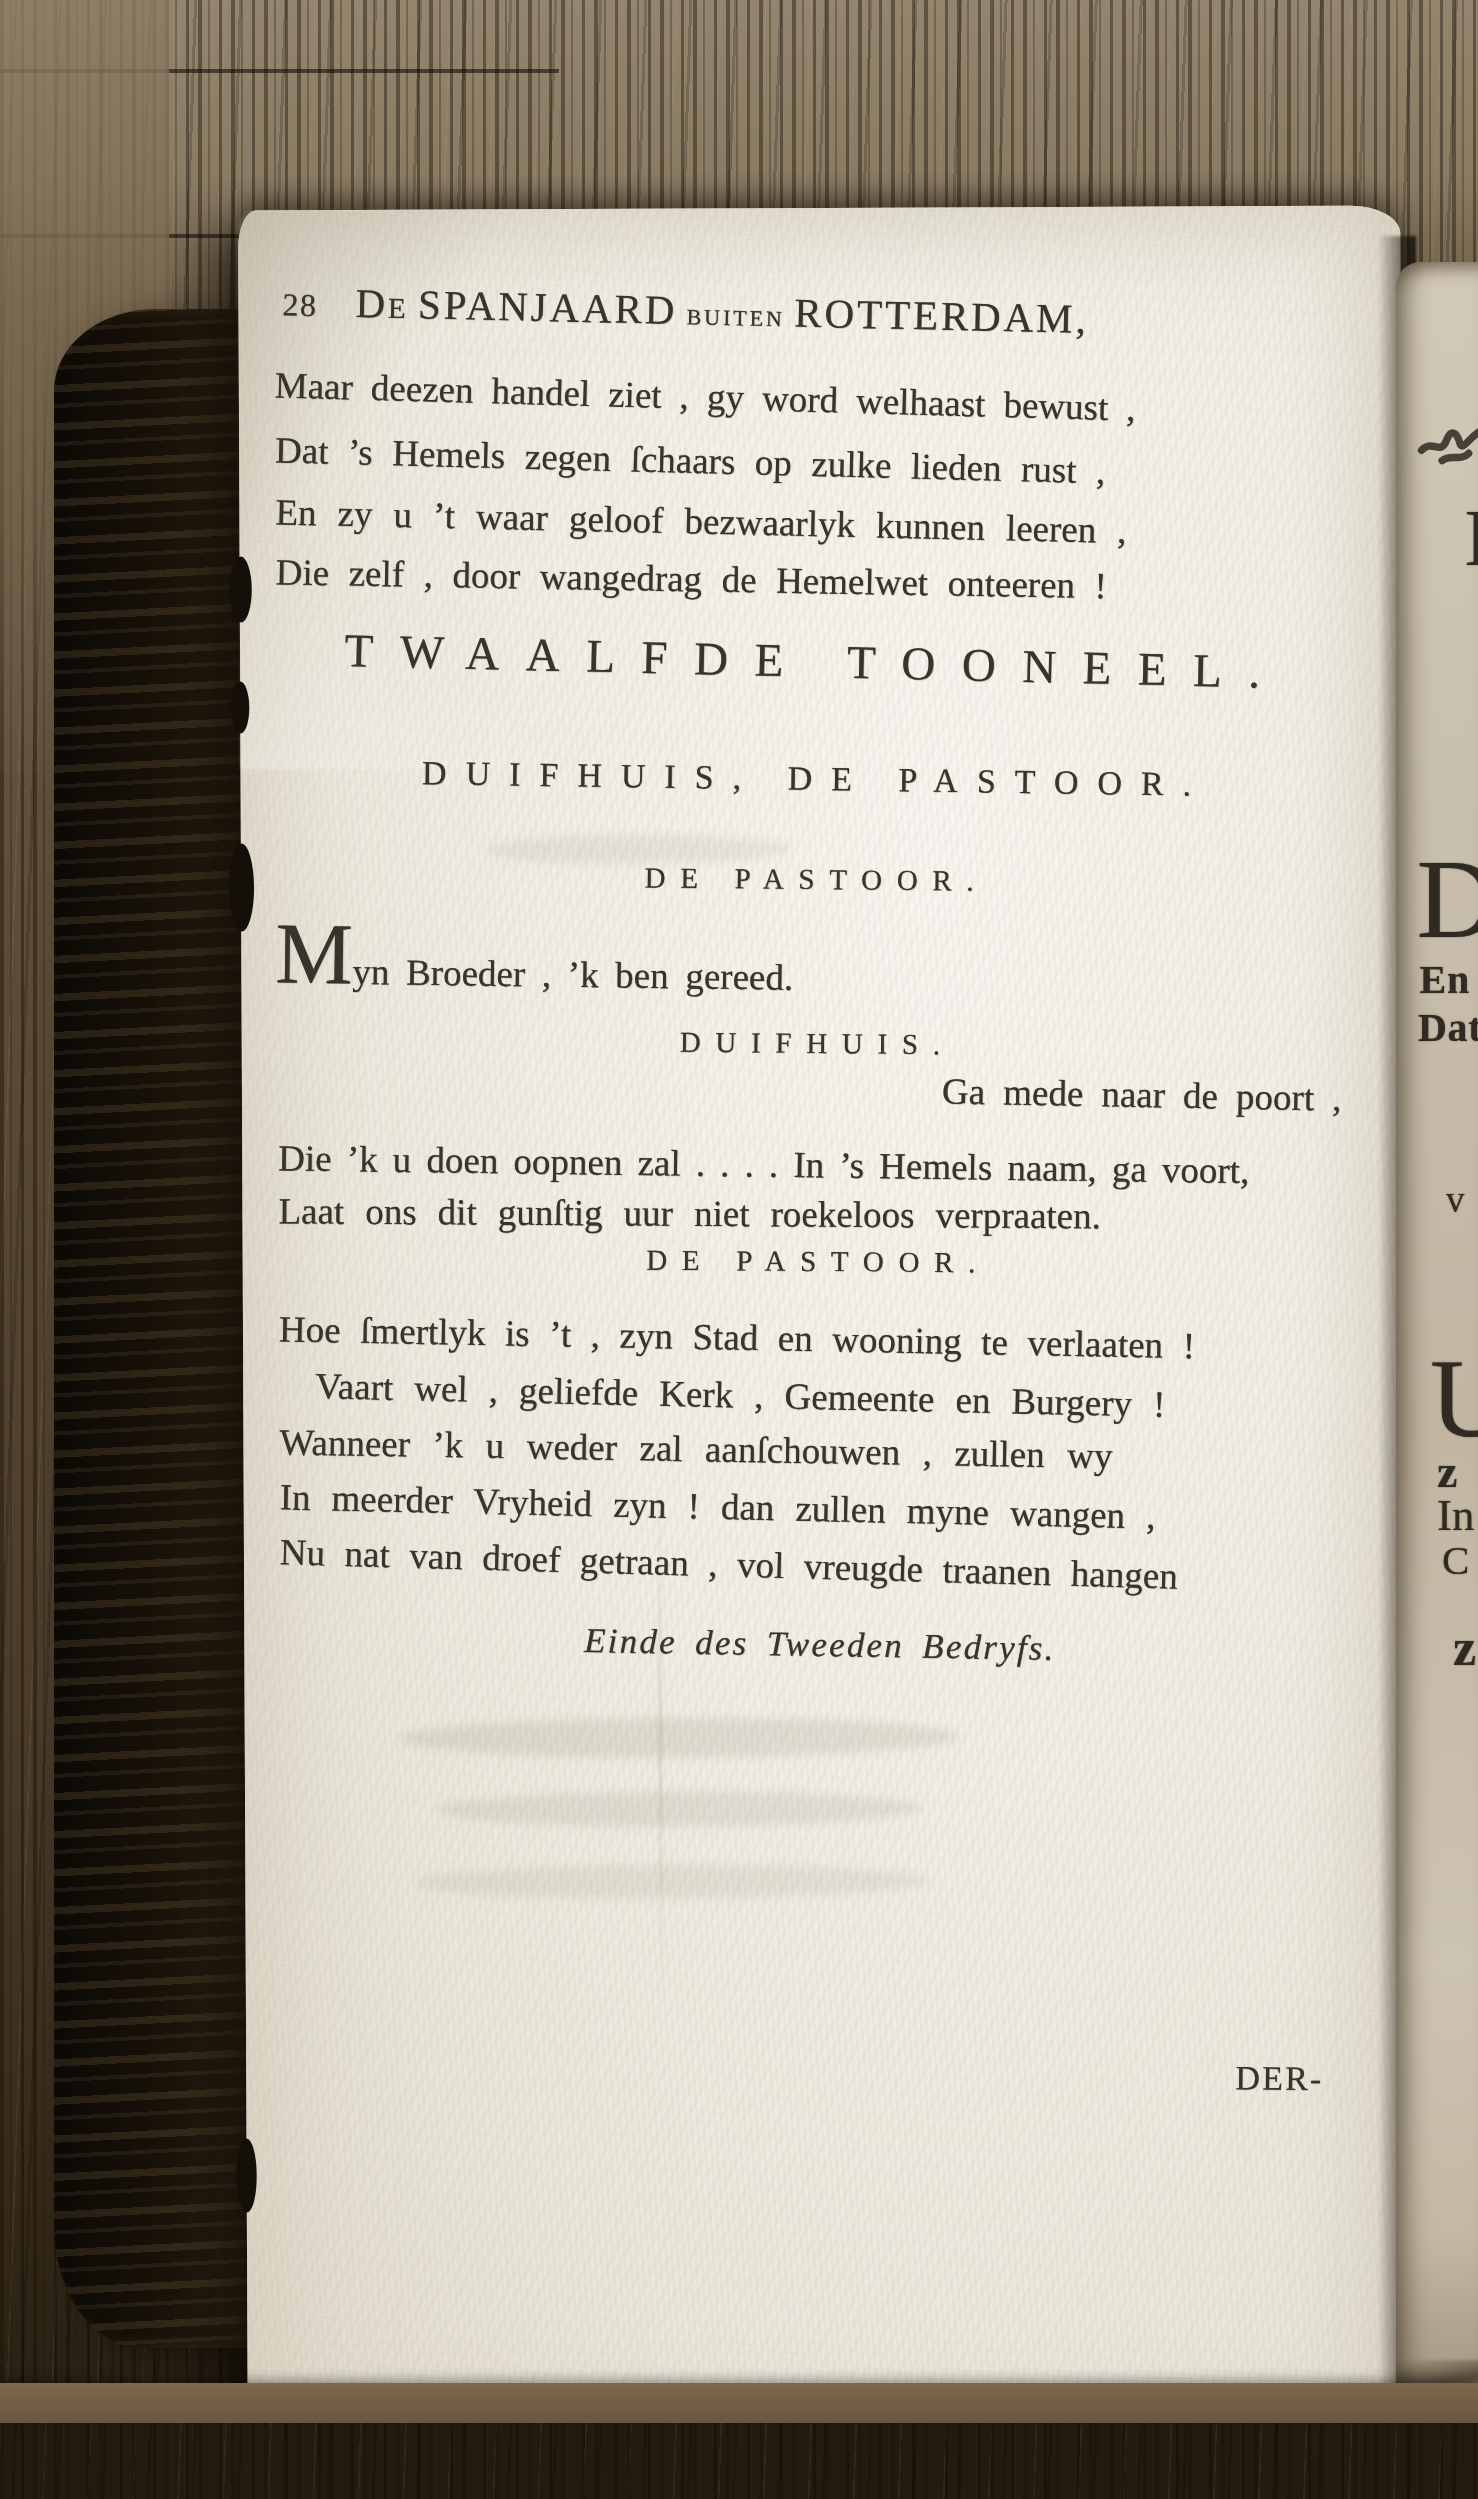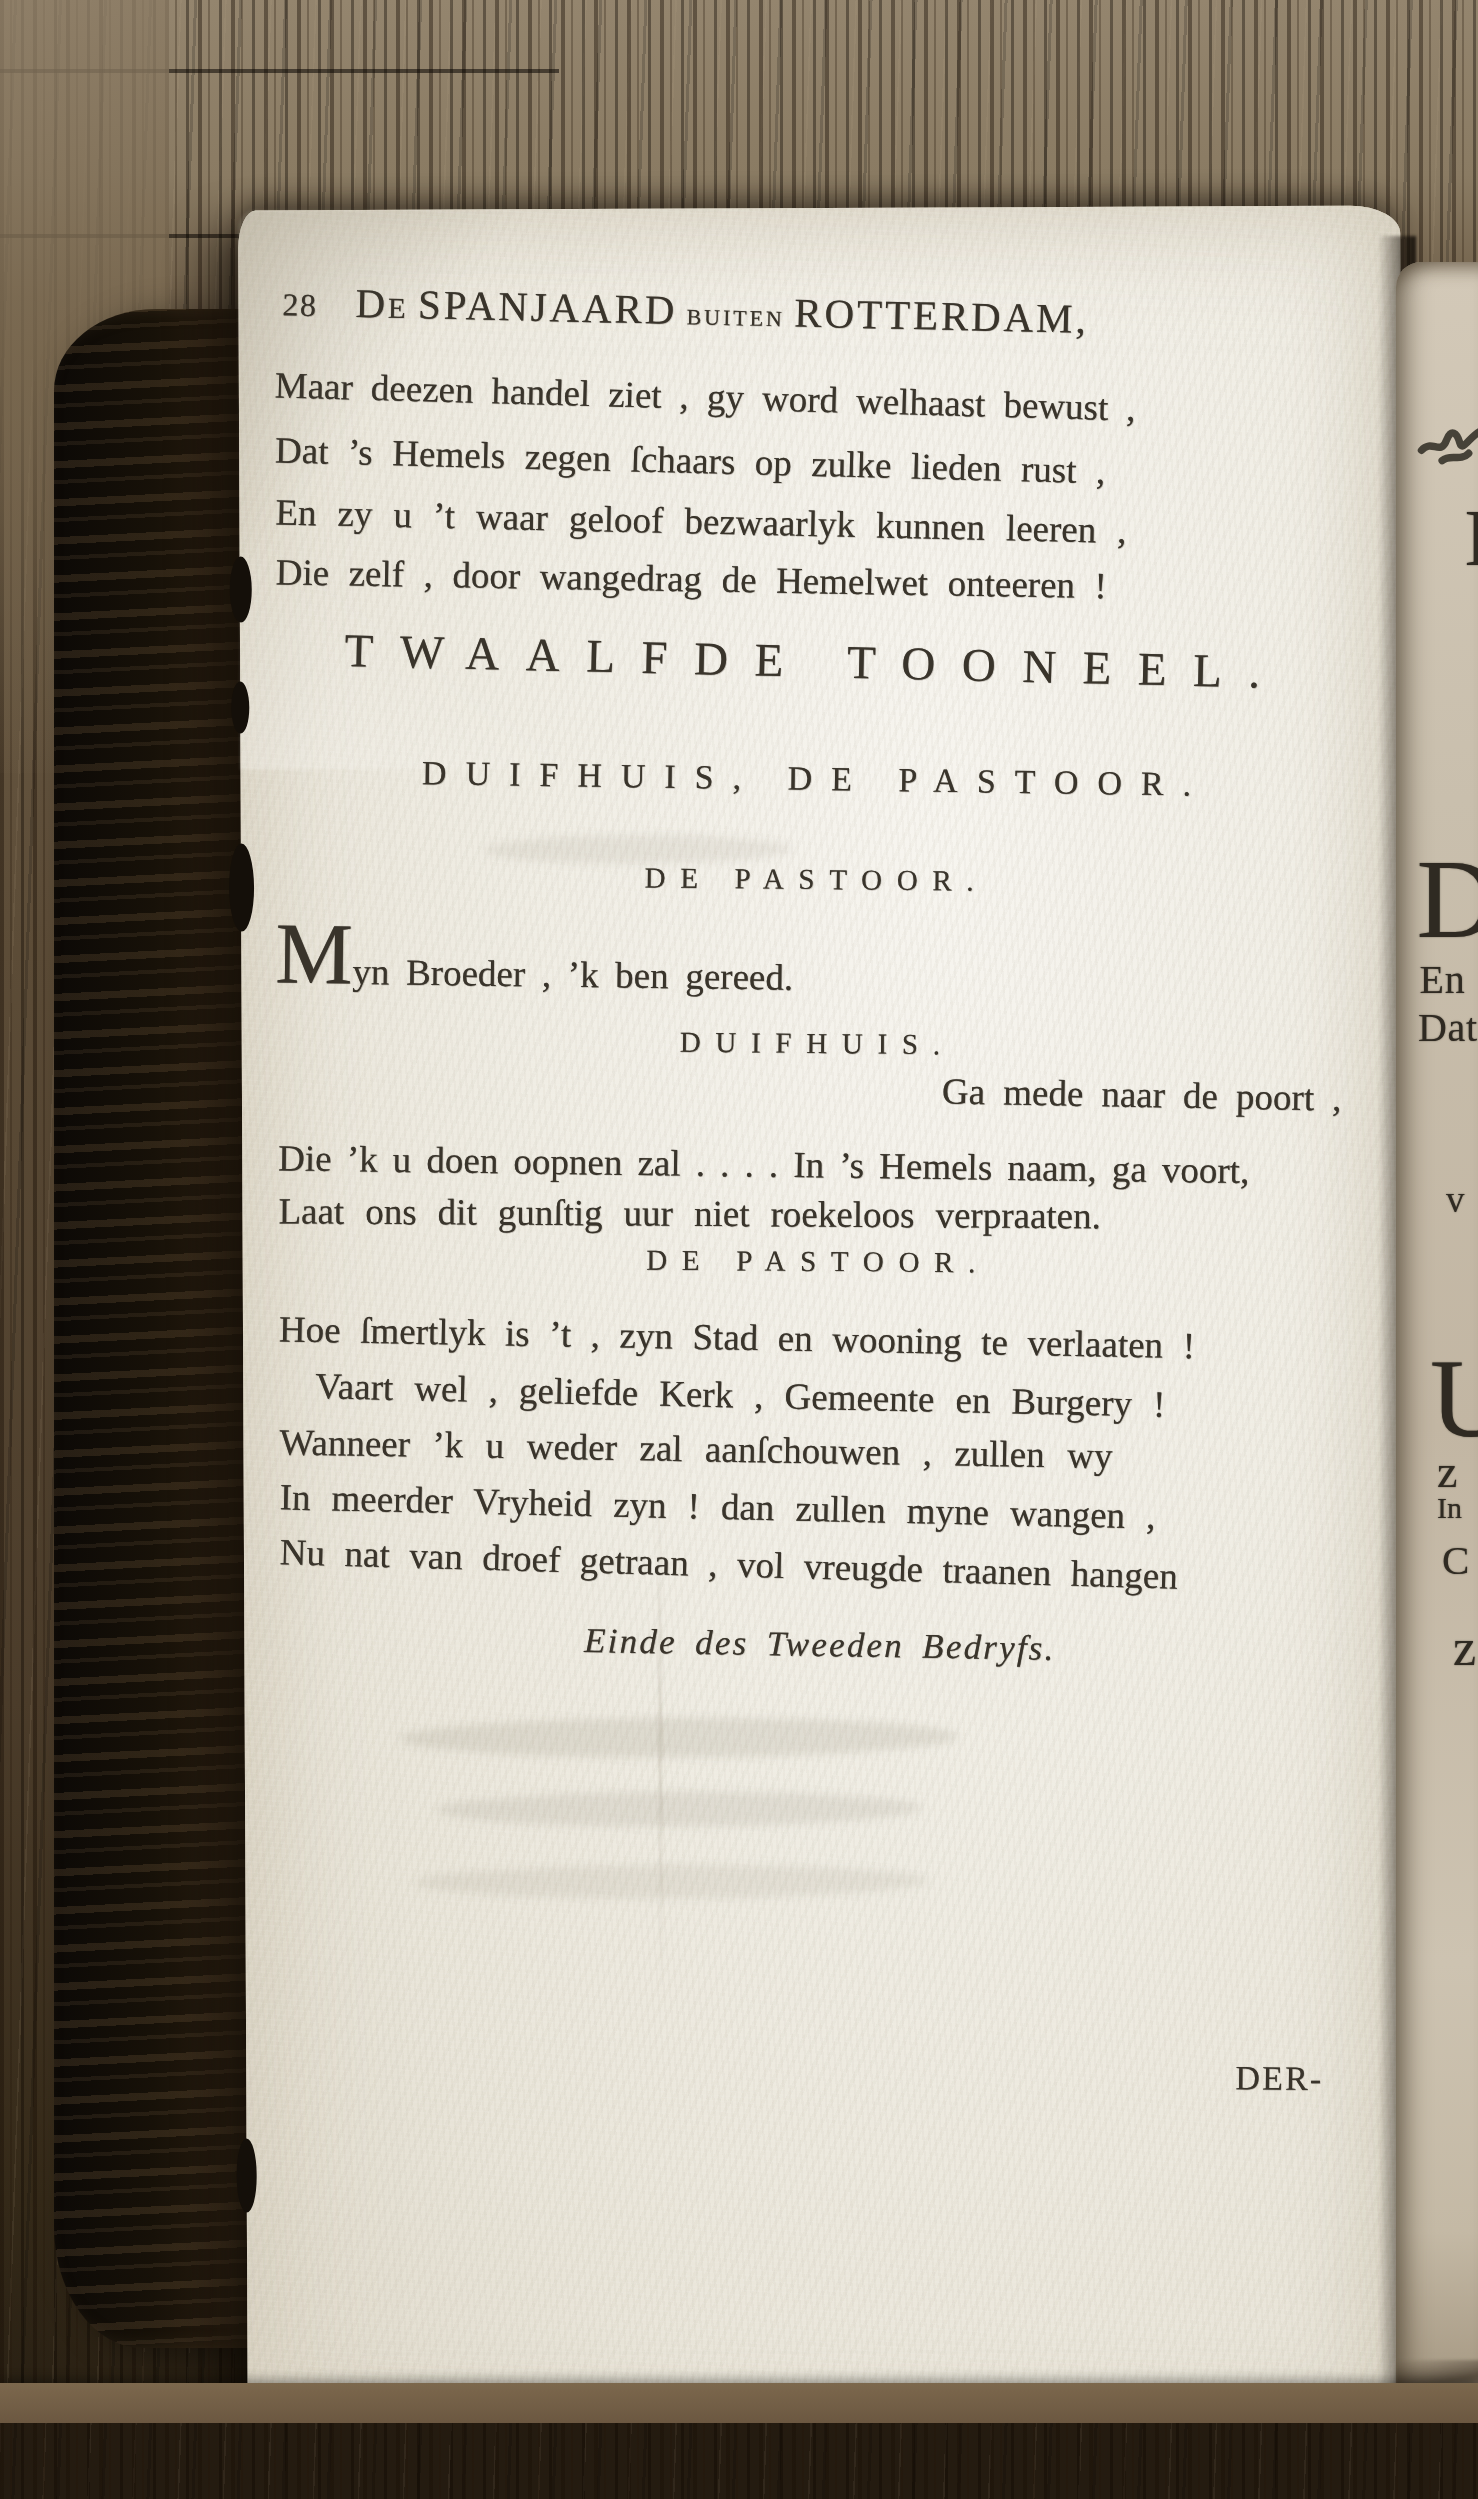--- a/index.html
+++ b/index.html
@@ -100,21 +100,21 @@
     box-shadow:inset 19px 0 25px -8.8px rgba(50,38,22,.55), inset 0 13.2px 17.7px -7.4px rgba(60,45,25,.5);
     color:#2f2a22;
   }
   .np-shadow-band{
     position:absolute;left:0;top:2098px;width:100%;height:44px;
     background:linear-gradient(170deg,rgba(30,20,10,.0),rgba(30,20,10,.55),rgba(30,20,10,.15));
     filter:blur(1.5px);
   }
   .np-frag{position:absolute;white-space:nowrap;text-shadow:0 0 1.5px rgba(40,35,25,.7);}
   .np-big{font-size:112px;line-height:.8;}
-  .np-med{font-size:40px;line-height:1;font-weight:normal;letter-spacing:0.7px;}
+  .np-med{font-size:40px;line-height:1;font-weight:bold;letter-spacing:0.7px;}
   .np-small{font-size:37px;line-height:1;}
 </style>
 </head>
 <body>
 
 <div class="scene">
 
   <div class="wood-grain"></div>
   <div class="plank-seam" style="top:69px;width:559px;"></div>
   <div class="plank-seam" style="top:234px;width:309px;"></div>
@@ -191,21 +191,21 @@
       <path d="M6 56 C20 40, 32 64, 40 42 C46 26, 54 32, 58 46 C62 60, 72 34, 90 28 M34 70 C46 60, 58 72, 70 60" stroke="#2e2a22" stroke-width="10" fill="none" stroke-linecap="round" opacity="0.85"></path>
     </svg>
 
     <div class="np-frag np-big" style="left:68px;top:244px;font-size:81px;">I</div>
     <div class="np-frag np-big" style="left:20.6px;top:593px;">D</div>
     <div class="np-frag np-med" style="left:23.6px;top:698px;">En</div>
     <div class="np-frag np-med" style="left:22px;top:746px;">Dat</div>
     <div class="np-frag np-small" style="left:50px;top:919px;">v</div>
     <div class="np-frag np-big" style="left:34px;top:1092px;">U</div>
     <div class="np-frag np-med" style="left:41px;top:1187px;font-size:46px;">z</div>
-    <div class="np-frag np-small" style="left:41px;top:1231px;font-size:30px;">In</div>
+    <div class="np-frag np-small" style="left:41px;top:1231px;font-size:45px;">In</div>
     <div class="np-frag np-small" style="left:46px;top:1278px;font-size:41px;">C</div>
     <div class="np-frag np-med" style="left:57px;top:1360px;font-size:52px;">z</div>
   </div>
 
   <div class="wood-bottom-light"></div>
   <div class="wood-bottom-dark">
     <div class="wood-grain" style="opacity:.9;"></div>
   </div>
 
 </div>

